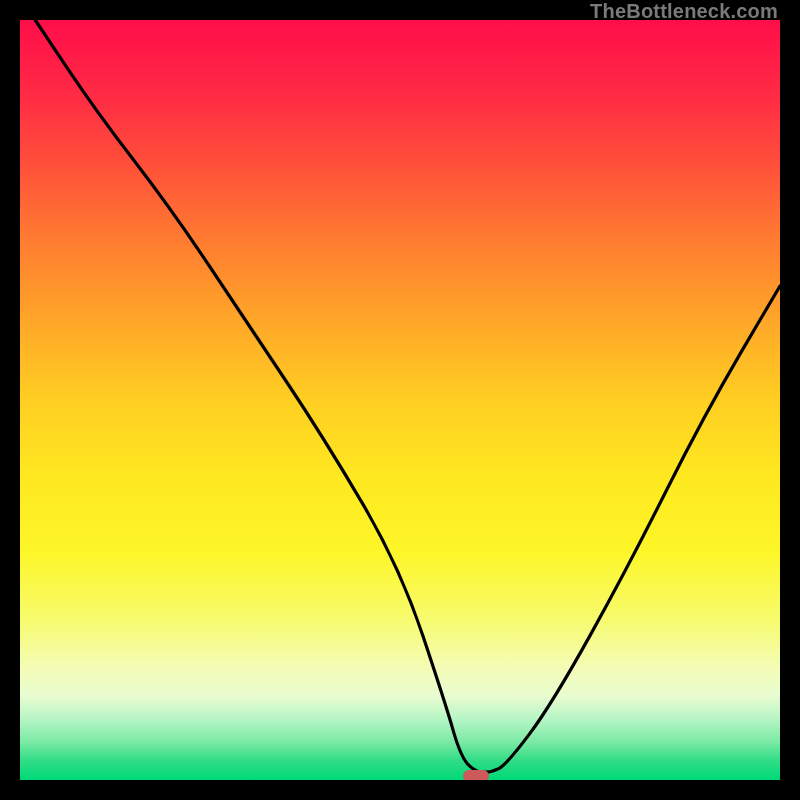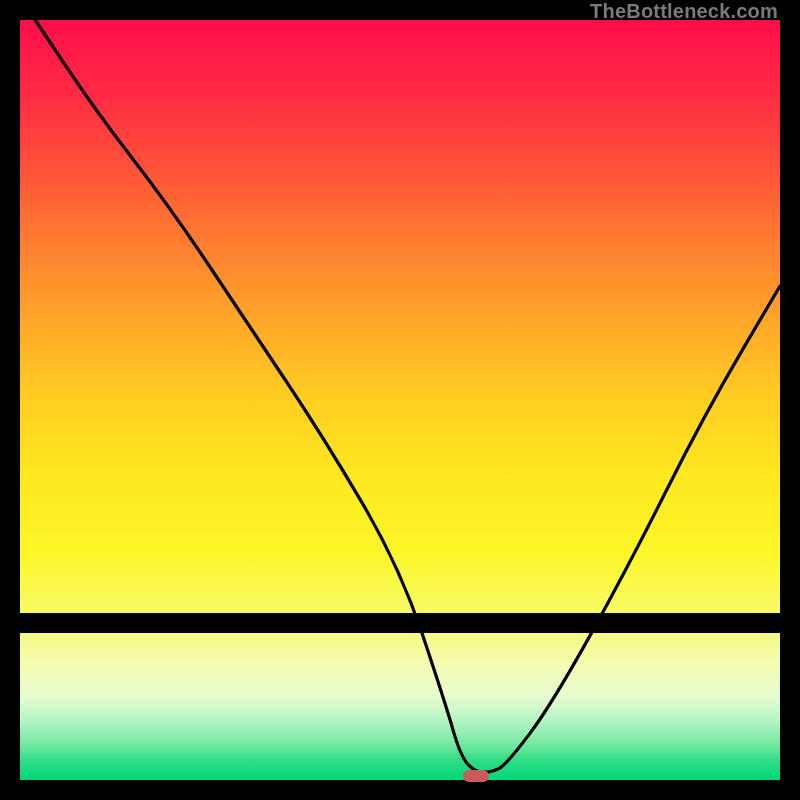--- a/index.html
+++ b/index.html
@@ -6,21 +6,21 @@
     margin: 0;
     padding: 0;
     width: 800px;
     height: 800px;
     background: #000;
     overflow: hidden;
   }
   .stage {
     position: relative;
     width: 800px;
-    height: 633px;
+    height: 800px;
     background: #000;
   }
   .plot-area {
     position: absolute;
     left: 20px;
     top: 20px;
     width: 760px;
     height: 760px;
     background: linear-gradient(to bottom,
       #ff0e4a 0%,

